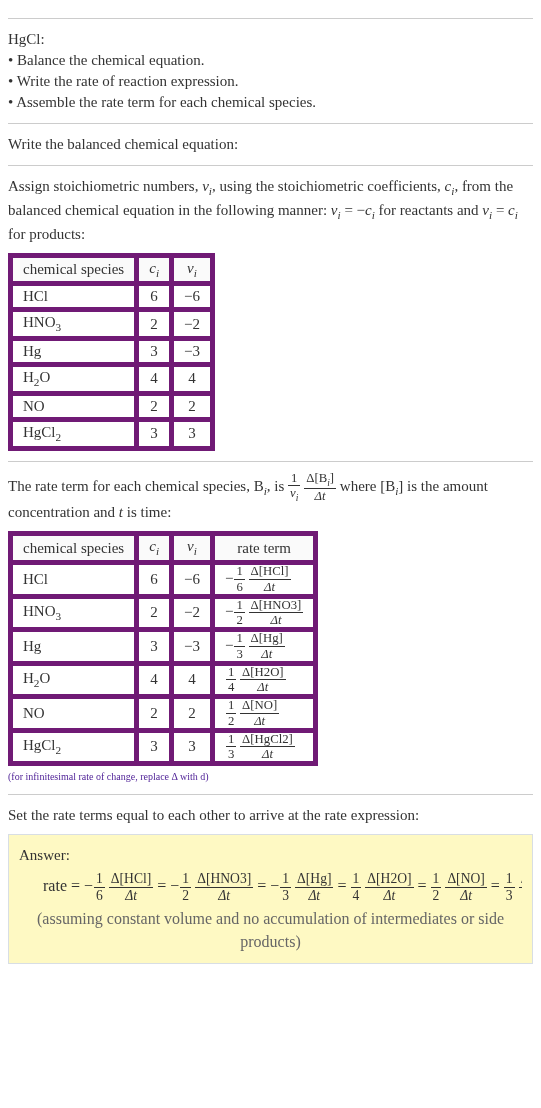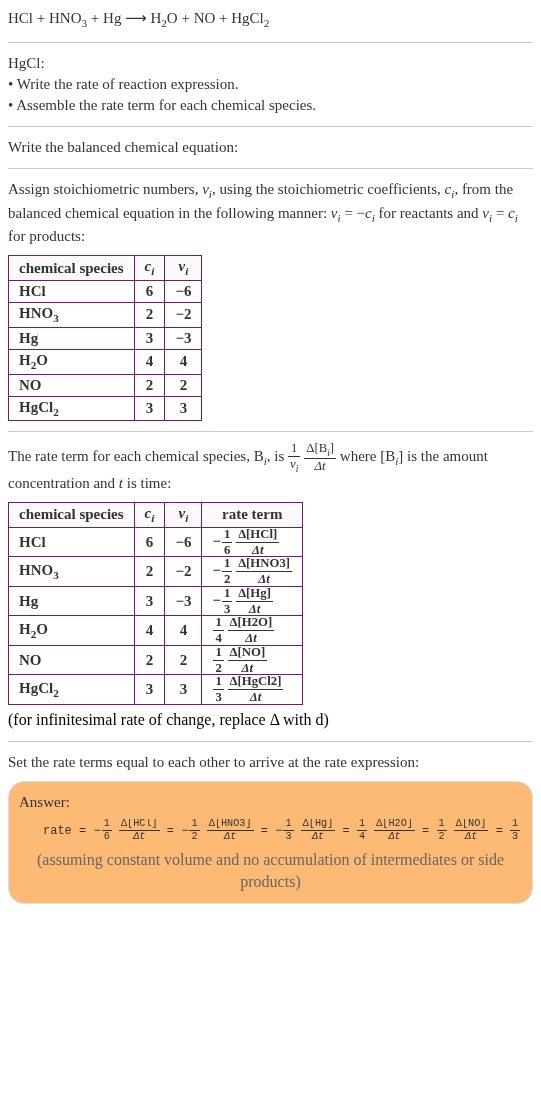--- a/index.html
+++ b/index.html
@@ -20,24 +20,24 @@
     }
     .eq { white-space: nowrap; }
     sub { font-size: 0.75em; vertical-align: sub; }
     .plan-list { list-style: none; padding-left: 0; }
     .plan-list li::before { content: "• "; }
     table {
       border-collapse: collapse;
       margin-top: 6px;
     }
     th, td {
-      border: 1px solid #701a75;
+      border: 5px solid #701a75;
       padding: 0 10px;
       text-align: center;
-      font-weight: bold;
+      font-weight: normal;
     }
     th { background: #fafafa; }
     td.left { text-align: left; }
     .frac {
       display: inline-block;
       vertical-align: middle;
       text-align: center;
       font-size: 0.85em;
       line-height: 1;
     }
@@ -45,63 +45,60 @@
       display: block;
       border-bottom: 1px solid #333;
       padding: 0 2px 1px;
     }
     .frac .den {
       display: block;
       padding: 1px 2px 0;
     }
     .italic { font-style: italic; }
     .note {
-      font-size: 16px;
-      color: #000000;
+      font-size: 10px;
+      color: #4c1d95;
       margin-top: 4px;
     }
     .answer-box {
-      background: #fdba74;
+      background: #fef9c3;
       border: 1px solid #d8dee4;
-      border-radius: 16px;
+      border-radius: 0;
       padding: 10px;
       margin-top: 6px;
     }
     .answer-box .label {
       margin-bottom: 6px;
     }
     .answer-box .rate-eq {
-      font-size: 12px;
+      font-size: 16px;
       white-space: nowrap;
       overflow: hidden;
       padding-left: 24px;
-      font-family: Liberation Mono, monospace;
     }
     .answer-box .assumption {
       font-size: 16px;
       color: #666;
       text-align: center;
       margin-top: 6px;
     }
     .neg { margin-right: 1px; }
   </style>
 </head>
 <body>
 
 <div class="section">
-  <div class="eq">
-    <span>HCl + HNO</span><sub>3</sub><span> + Hg  ⟶  H</span><sub>2</sub><span>O + NO + HgCl</span><sub>2</sub>
-  </div>
 </div>
 
 <hr>
 
 <div class="section">
   <div>HgCl:</div>
   <ul class="plan-list">
+    <li>Balance the chemical equation.</li>
     <li>Write the rate of reaction expression.</li>
     <li>Assemble the rate term for each chemical species.</li>
   </ul>
 </div>
 
 <hr>
 
 <div class="section">
   <div>Write the balanced chemical equation:</div>
 </div>

